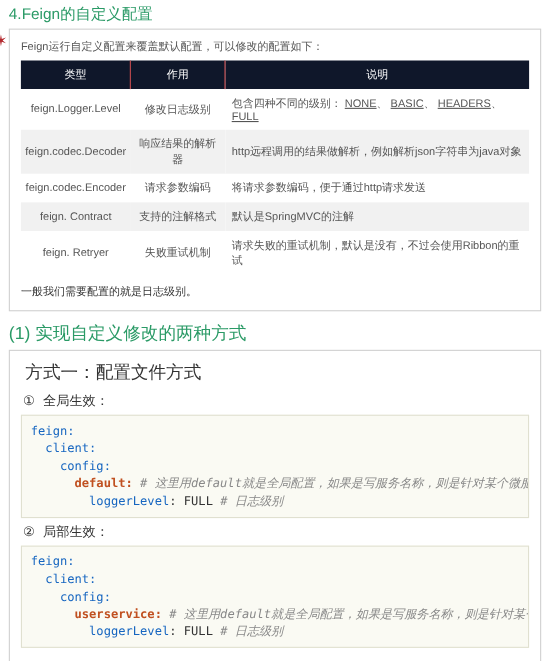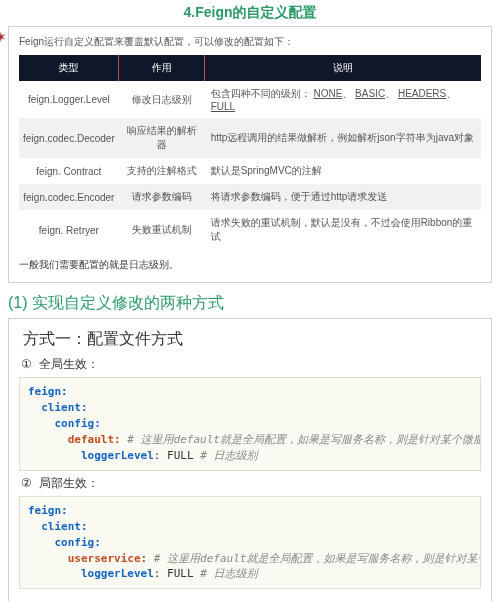--- a/index.html
+++ b/index.html
@@ -1,37 +1,37 @@
 <!DOCTYPE html>
 <html><head>
 <meta charset="utf-8">
 <style>
   * { box-sizing: border-box; margin: 0; padding: 0; }
   body { width: 500px; background: #fff; font-family: "Microsoft YaHei", Arial, sans-serif; font-size: 11px; color: #333; }
-  .section-title { color: #2a9a66; font-size: 14px; padding: 4px 8px 2px 8px; font-weight: bold; text-align: center; }
+  .section-title { color: #2a9a66; font-size: 14px; padding: 4px 8px 2px 8px; font-weight: normal; }
   .subsection-title { color: #2a9a66; font-size: 16px; padding: 4px 8px 2px 8px; font-weight: normal; }
   .box { border: 1px solid #d0d0d0; margin: 2px 8px 6px 8px; padding: 8px 10px; background: #fff; font-size: 11px; }
   .box-intro { color: #555; font-size: 10px; margin-bottom: 6px; }
   table { width: 100%; border-collapse: collapse; font-size: 10px; }
   thead th { background: #0f172a; color: #fff; padding: 6px 4px; font-weight: normal; text-align: center; border-right: 1px solid #c44a4e; }
   thead th:last-child { border-right: none; }
   tbody td { padding: 6px 4px; text-align: center; color: #555; }
   tbody tr:nth-child(even) td { background: #f1f1f1; }
   tbody tr:nth-child(odd) td { background: #fff; }
   tbody td:nth-child(3) { text-align: left; padding-left: 6px; }
   .u { text-decoration: underline; }
   .note-after { color: #333; font-size: 10px; margin-top: 6px; padding: 2px 0; }
   .star { position: relative; }
   .star-icon { position: absolute; left: -14px; top: 2px; color: #b3282d; font-size: 14px; }
   .subheading { font-size: 16px; padding: 2px 4px; margin-bottom: 4px; }
   .circle-num { display: inline-block; margin-right: 4px; font-size: 12px; }
   .item-line { font-size: 12px; margin: 0 0 4px 2px; }
   .item-label { }
   .codebox { background: #fafaf3; border: 1px solid #e0e0d0; font-family: Consolas, monospace; font-size: 11px; padding: 6px 8px; margin: 4px 0; white-space: pre; overflow: hidden; line-height: 1.45; }
-  .kw { color: #1565c0; font-weight: bold; }
+  .kw { color: #1565c0; font-weight: normal; }
   .kw-orange { color: #c05020; font-weight: bold; }
   .cmt { color: #888; font-style: italic; }
   .val { color: #333; }
 </style>
 </head>
 <body>
 
 <div class="section-title">4.Feign的自定义配置</div>
 
 <div class="box star">
@@ -56,28 +56,28 @@
           <span class="u">HEADERS</span>、
           <span class="u">FULL</span>
         </td>
       </tr>
       <tr>
         <td>feign.codec.Decoder</td>
         <td>响应结果的解析器</td>
         <td>http远程调用的结果做解析，例如解析json字符串为java对象</td>
       </tr>
       <tr>
+        <td>feign.codec.Encoder</td>
+        <td>请求参数编码</td>
+        <td>将请求参数编码，便于通过http请求发送</td>
+      </tr>
+      <tr>
         <td>feign. Contract</td>
         <td>支持的注解格式</td>
         <td>默认是SpringMVC的注解</td>
-      </tr>
-      <tr>
-        <td>feign.codec.Encoder</td>
-        <td>请求参数编码</td>
-        <td>将请求参数编码，便于通过http请求发送</td>
       </tr>
       <tr>
         <td>feign. Retryer</td>
         <td>失败重试机制</td>
         <td>请求失败的重试机制，默认是没有，不过会使用Ribbon的重试</td>
       </tr>
     </tbody>
   </table>
   <div class="note-after">一般我们需要配置的就是日志级别。</div>
 </div>

